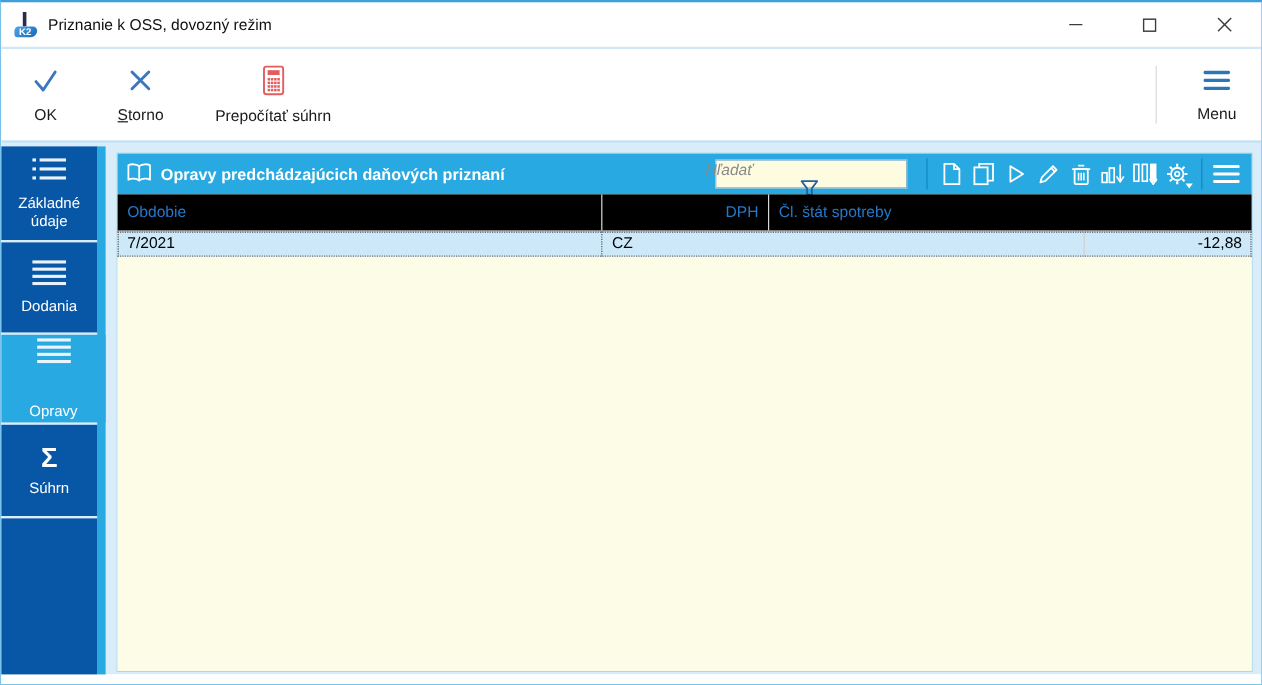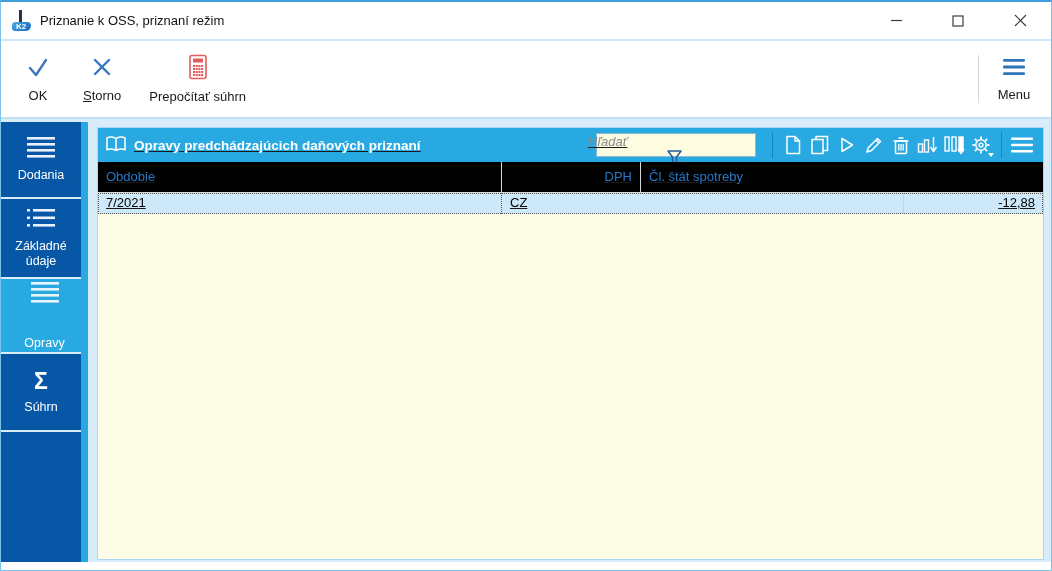--- a/index.html
+++ b/index.html
@@ -12,21 +12,21 @@
   .titlebar { height:39px; background:#fff; display:flex; align-items:center; border-bottom:2px solid #cfe8f8; flex:0 0 auto; }
   .app-icon { width:24px; height:21px; margin-left:8px; margin-right:7px; position:relative; display:flex; align-items:center;flex-direction:column; }
   .app-icon .bar { width:3px; height:21px; background:#2b2b4e; margin-right:1px; }
   .app-icon .badge { width:19px; height:17px; background:linear-gradient(135deg,#4aa7e8,#1b67b8); border-radius:4px 4px 6px 3px; color:#fff; font-size:8px; font-weight:bold; display:flex; align-items:center; justify-content:center; }
   .title-text { font-size:13px; color:#111; }
   .win-controls { margin-left:auto; display:flex; align-items:center; height:100%; }
   .win-btn { width:62px; height:100%; display:flex; align-items:center; justify-content:center; color:#3c3c3c; }
   .win-btn svg { display:block; }
 
   
-  .toolbar { height:78px; background:#fff; border-bottom:2px solid #bfe0f5; display:flex; align-items:stretch; padding:0 6px; flex:0 0 auto; }
+  .toolbar { height:78px; background:#fff; border-bottom:2px solid #bfe0f5; display:flex; align-items:stretch; padding:0 6px; flex:0 0 auto;gap:15px; }
   .tb-btn { display:flex; flex-direction:column; align-items:center; justify-content:center; gap:6px; padding:6px 14px; min-width:62px; cursor:default; }
   .tb-btn .lbl { font-size:13px; color:#1a1a1a; white-space:nowrap; }
   .tb-sep { width:1px; background:#d9d9d9; margin:14px 4px; }
   .tb-spacer { flex:1; }
   .u { text-decoration:underline; }
 
   
   .content { flex:1; background:#d8ecfa; display:flex; min-height:0; }
   .bottom-strip { height:8px; background:#fff; flex:0 0 auto; }
 
@@ -34,21 +34,21 @@
   .sidebar { width:87px; position:relative; margin-top:3px; flex:0 0 auto; display:flex; flex-direction:column; background:transparent; }
   .side-stripe { position:absolute; top:0; right:0; bottom:0; width:7px; background:#29a9e1; }
   .tile { position:relative; width:80px; margin-bottom:2px; background:#0857a6; color:#fff; display:flex; flex-direction:column; align-items:center; justify-content:center; gap:7px; padding:6px 2px; z-index:1; }
   .tile .t-lbl { font-size:12.5px; text-align:center; line-height:1.2; }
   .tile.sel { width:87px; background:#29a9e1;gap:30px; }
   .tile-1 { height:78px; } .tile-2 { height:75px; } .tile-3 { height:73px; } .tile-4 { height:76px; }
   .side-fill { width:80px; flex:1; background:#0857a6; z-index:1; }
   .sigma { font-size:23px; font-weight:bold; line-height:1; color:#fff; }
 
   
-  .panel { flex:1; margin:8px 7px 2px 9px; background:#fdfde7; border:1px solid #a9d9f2; display:flex; flex-direction:column; min-height:0;text-decoration:underline; }
+  .panel { flex:1; margin:8px 7px 2px 9px; background:#fdfde7; border:1px solid #a9d9f2; display:flex; flex-direction:column; min-height:0; }
   .panel-header { height:34px; background:#29a9e1; display:flex; align-items:center; padding:0 8px 0 7px; flex:0 0 auto; }
   .panel-title { color:#fff; font-weight:bold; font-size:13.5px; margin-left:7px; white-space:nowrap; }
   .ph-spacer { flex:1; }
   .search-box { width:160px; height:24px; background:#fdfce1; border:1px solid #8fb8d2; display:flex; align-items:center; margin-right:10px;flex-direction:column; }
   .search-input { flex:1; min-width:0; border:none; outline:none; background:transparent; font-family:"Liberation Sans", sans-serif; font-size:13px; padding:0 6px; color:#222; }
   .search-input::placeholder { color:#8a8a8a; font-style:italic; opacity:1; }
   .funnel { flex:0 0 auto; margin-right:4px; display:flex; }
   .ph-sep { width:1px; height:26px; background:#1286c4; margin:0 6px; }
   .ph-icon { width:27px; height:27px; display:flex; align-items:center; justify-content:center; position:relative; }
   .dd-tri { position:absolute; right:1px; bottom:2px; width:0; height:0; border-left:3.5px solid transparent; border-right:3.5px solid transparent; border-top:4px solid #fff; }
@@ -69,21 +69,21 @@
 </head>
 <body>
 
 <div class="window">
 
   <div class="titlebar">
     <div class="app-icon">
       <div class="bar"></div>
       <div class="badge">K2</div>
     </div>
-    <div class="title-text">Priznanie k OSS, priznaní režim</div>
+    <div class="title-text">Priznanie k OSS, dovozný režim</div>
     <div class="win-controls">
       <div class="win-btn">
         <svg width="13" height="13" viewBox="0 0 13 13">
             <line x1="1" y1="6.5" x2="12" y2="6.5" stroke="#3c3c3c" stroke-width="1.2"></line>
           </svg>
       </div>
       <div class="win-btn">
         <svg width="12" height="12" viewBox="0 0 12 12">
             <rect x="1" y="1" width="10" height="10" fill="none" stroke="#3c3c3c" stroke-width="1.2"></rect>
           </svg>
@@ -156,48 +156,48 @@
       </span>
       <span class="lbl">Menu</span>
     </div>
   </div>
 
   <div class="content">
 
     <div class="sidebar">
       <div class="side-stripe"></div>
 
-      <div class="tile tile-2">
-        <span>
-          <svg width="30" height="22" viewBox="0 0 30 22">
-              <g fill="#e9f2fa">
-                <rect x="1" y="1" width="28" height="2.6"></rect>
-                <rect x="1" y="7" width="28" height="2.6"></rect>
-                <rect x="1" y="13" width="28" height="2.6"></rect>
-                <rect x="1" y="19" width="28" height="2.6"></rect>
-              </g>
-            </svg>
-        </span>
-        <span class="t-lbl">Dodania</span>
-      </div>
-
       <div class="tile tile-1">
         <span>
           <svg width="30" height="22" viewBox="0 0 30 22">
               <g fill="#e9f2fa">
                 <rect x="1" y="2" width="3" height="2.6"></rect>
                 <rect x="7" y="2" width="22" height="2.6"></rect>
                 <rect x="1" y="9.5" width="3" height="2.6"></rect>
                 <rect x="7" y="9.5" width="22" height="2.6"></rect>
                 <rect x="1" y="17" width="3" height="2.6"></rect>
                 <rect x="7" y="17" width="22" height="2.6"></rect>
               </g>
             </svg>
         </span>
         <span class="t-lbl">Základné údaje</span>
+      </div>
+
+      <div class="tile tile-2">
+        <span>
+          <svg width="30" height="22" viewBox="0 0 30 22">
+              <g fill="#e9f2fa">
+                <rect x="1" y="1" width="28" height="2.6"></rect>
+                <rect x="1" y="7" width="28" height="2.6"></rect>
+                <rect x="1" y="13" width="28" height="2.6"></rect>
+                <rect x="1" y="19" width="28" height="2.6"></rect>
+              </g>
+            </svg>
+        </span>
+        <span class="t-lbl">Dodania</span>
       </div>
 
       <div class="tile tile-3 sel">
         <span>
           <svg width="30" height="22" viewBox="0 0 30 22">
               <g fill="#eaf6fd">
                 <rect x="1" y="1" width="28" height="2.6"></rect>
                 <rect x="1" y="7" width="28" height="2.6"></rect>
                 <rect x="1" y="13" width="28" height="2.6"></rect>
                 <rect x="1" y="19" width="28" height="2.6"></rect>

